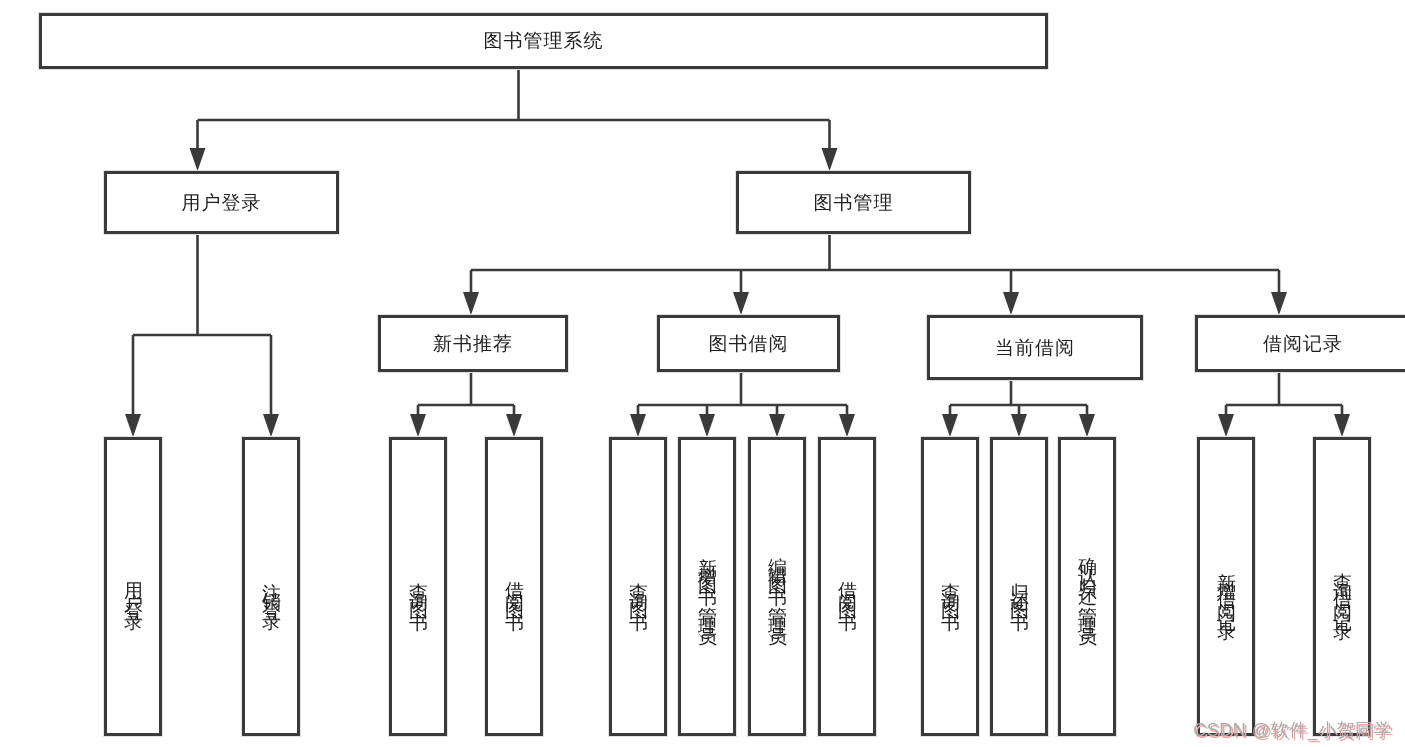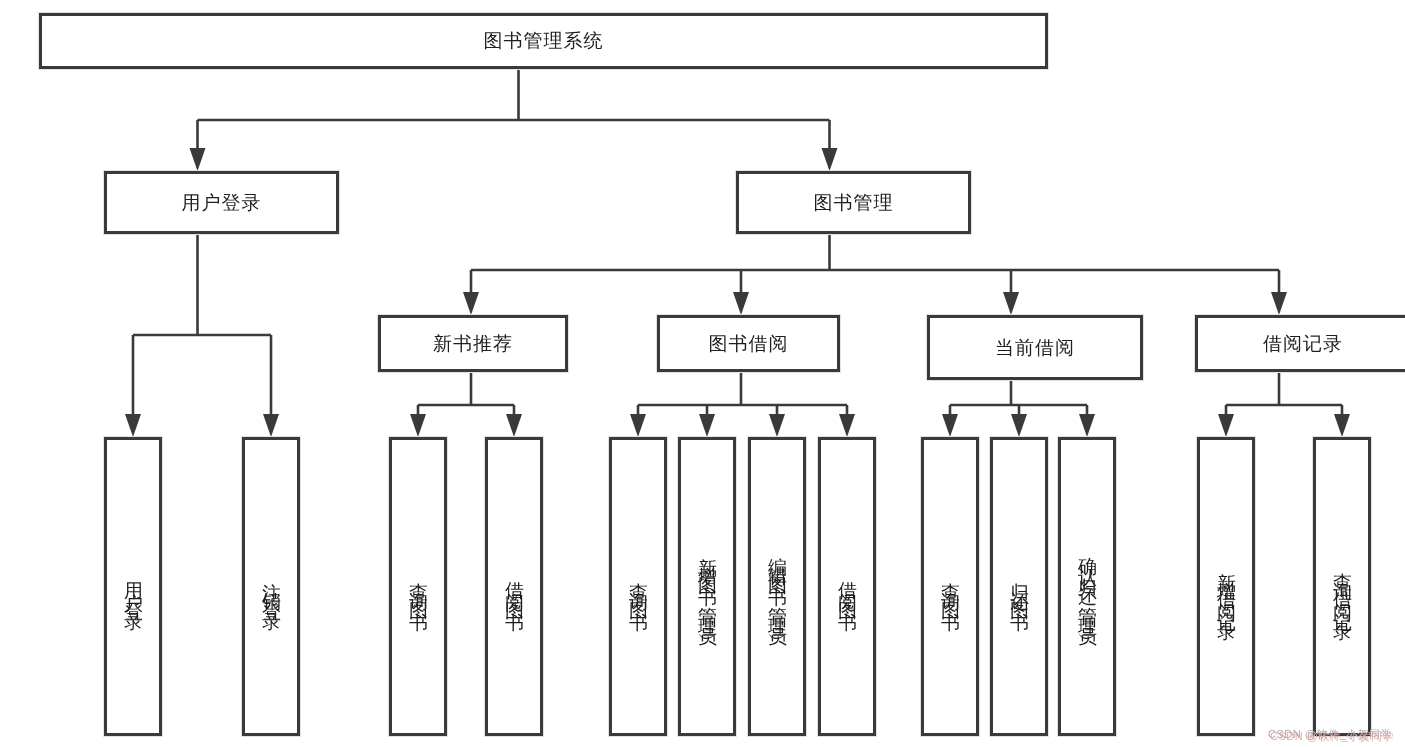--- a/index.html
+++ b/index.html
@@ -14,21 +14,21 @@
     display:flex;align-items:center;justify-content:center;
     color:#1f1f1f;z-index:1;
   }
   .node.h{font-size:19px;letter-spacing:1px;margin-left:24px;}
   .node.v span{
     writing-mode:vertical-rl;text-orientation:mixed;
     font-size:19px;letter-spacing:10px;line-height:1.1;white-space:nowrap;
   }
   .watermark{
     position:absolute;right:13px;bottom:5px;z-index:3;
-    font-size:11px;letter-spacing:0.5px;color:#ababab;
+    font-size:18px;letter-spacing:0.5px;color:#ababab;
     text-shadow:2px 2px 0 #f0a3a3;
     text-align:right;
   }
 </style>
 </head>
 <body>
 
 <div id="canvas">
 
   <svg id="connectors" width="1405" height="747" viewBox="0 0 1405 747">

